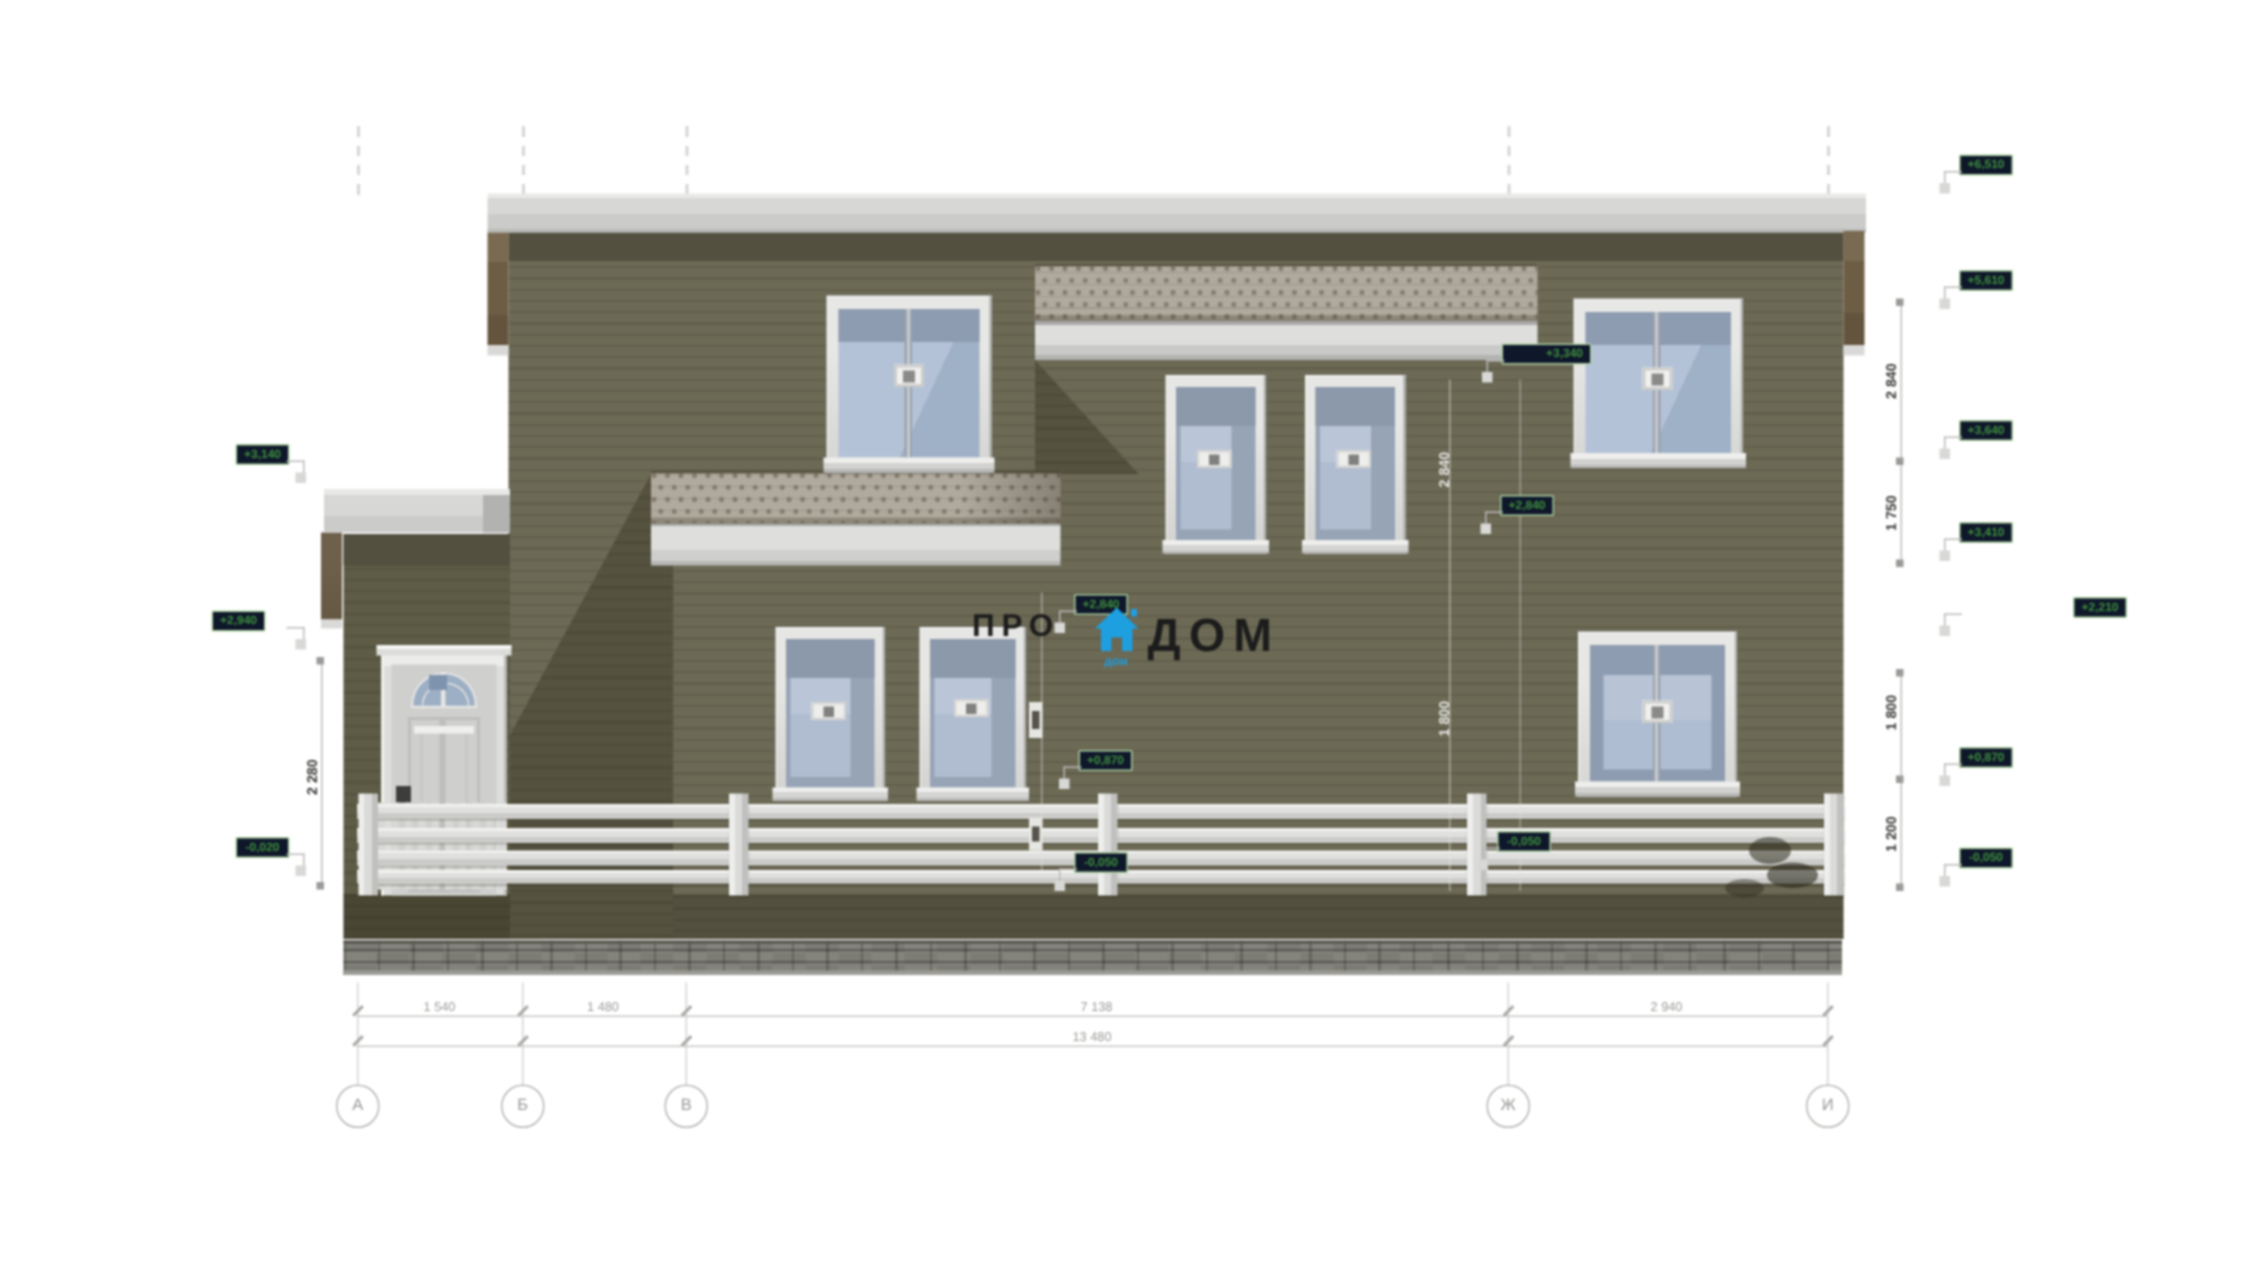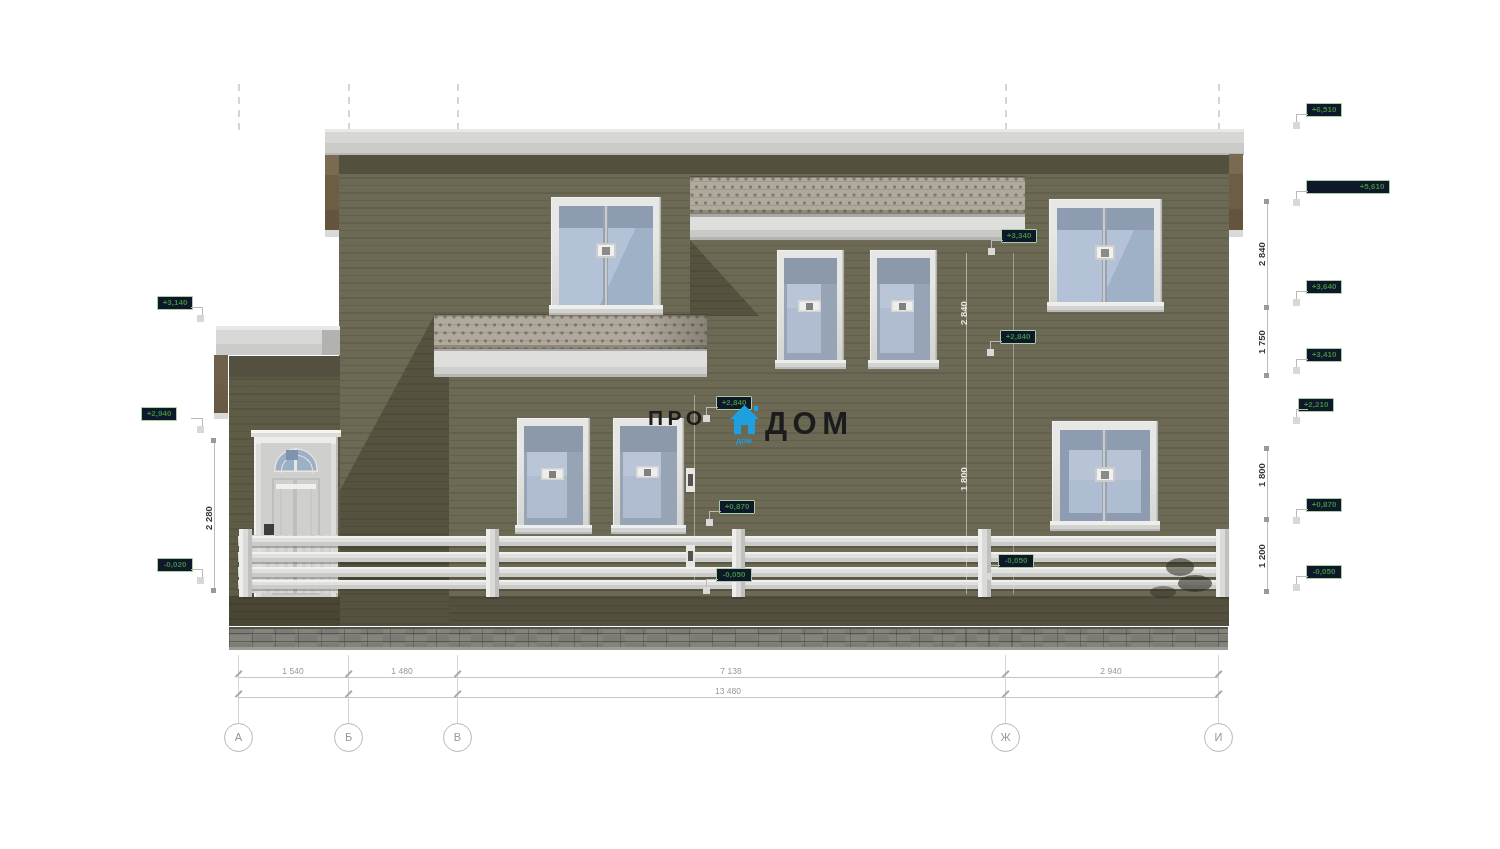--- a/index.html
+++ b/index.html
@@ -165,30 +165,30 @@
 <div class="vdimt" style="left:958px;top:491px;color:#e8e8e4;">1 800</div>
 <div class="a" style="left:1013px;top:253px;width:1px;height:341px;background:rgba(225,225,220,0.45);"></div>
 <div class="a" style="left:694px;top:395px;width:1px;height:185px;background:rgba(225,225,220,0.5);"></div>
 <div class="a" style="left:686px;top:468px;width:9px;height:24px;background:#e6e6e2;"></div>
 <div class="a" style="left:688px;top:474px;width:5px;height:12px;background:#55534b;"></div>
 <div class="a" style="left:686px;top:545px;width:9px;height:22px;background:#e6e6e2;"></div>
 <div class="a" style="left:688px;top:551px;width:5px;height:10px;background:#55534b;"></div>
 <div class="gl" style="left:1306px;top:103px;width:34px;">+6,510</div>
 <div class="a" style="left:1296px;top:114px;width:11px;height:10px;border-left:1px solid #b9b9b7;border-top:1px solid #b9b9b7;"></div>
 <div class="a" style="left:1293px;top:122px;width:7px;height:7px;background:#d8d8d6;"></div>
-<div class="gl" style="left:1306px;top:180px;width:34px;padding-left:48px;">+5,610</div>
+<div class="gl" style="left:1306px;top:180px;width:34px;">+5,610</div>
 <div class="a" style="left:1296px;top:191px;width:11px;height:10px;border-left:1px solid #b9b9b7;border-top:1px solid #b9b9b7;"></div>
 <div class="a" style="left:1293px;top:199px;width:7px;height:7px;background:#d8d8d6;"></div>
 <div class="gl" style="left:1306px;top:280px;width:34px;">+3,640</div>
 <div class="a" style="left:1296px;top:291px;width:11px;height:10px;border-left:1px solid #b9b9b7;border-top:1px solid #b9b9b7;"></div>
 <div class="a" style="left:1293px;top:299px;width:7px;height:7px;background:#d8d8d6;"></div>
 <div class="gl" style="left:1306px;top:348px;width:34px;">+3,410</div>
 <div class="a" style="left:1296px;top:359px;width:11px;height:10px;border-left:1px solid #b9b9b7;border-top:1px solid #b9b9b7;"></div>
 <div class="a" style="left:1293px;top:367px;width:7px;height:7px;background:#d8d8d6;"></div>
-<div class="gl" style="left:1298px;top:398px;width:34px;">+2,210</div>
+<div class="gl" style="left:1382px;top:398px;width:34px;">+2,210</div>
 <div class="a" style="left:1296px;top:409px;width:11px;height:10px;border-left:1px solid #b9b9b7;border-top:1px solid #b9b9b7;"></div>
 <div class="a" style="left:1293px;top:417px;width:7px;height:7px;background:#d8d8d6;"></div>
 <div class="gl" style="left:1306px;top:498px;width:34px;">+0,870</div>
 <div class="a" style="left:1296px;top:509px;width:11px;height:10px;border-left:1px solid #b9b9b7;border-top:1px solid #b9b9b7;"></div>
 <div class="a" style="left:1293px;top:517px;width:7px;height:7px;background:#d8d8d6;"></div>
 <div class="gl" style="left:1306px;top:565px;width:34px;">-0,050</div>
 <div class="a" style="left:1296px;top:576px;width:11px;height:10px;border-left:1px solid #b9b9b7;border-top:1px solid #b9b9b7;"></div>
 <div class="a" style="left:1293px;top:584px;width:7px;height:7px;background:#d8d8d6;"></div>
 <div class="gl" style="left:157px;top:296px;width:34px;">+3,140</div>
 <div class="a" style="left:191px;top:307px;width:11px;height:10px;border-right:1px solid #b9b9b7;border-top:1px solid #b9b9b7;"></div>
@@ -201,21 +201,21 @@
 <div class="a" style="left:197px;top:577px;width:7px;height:7px;background:#d8d8d6;"></div>
 <div class="gl" style="left:716px;top:396px;width:34px;">+2,840</div>
 <div class="a" style="left:706px;top:407px;width:11px;height:10px;border-left:1px solid #b9b9b7;border-top:1px solid #b9b9b7;"></div>
 <div class="a" style="left:703px;top:415px;width:7px;height:7px;background:#d8d8d6;"></div>
 <div class="gl" style="left:719px;top:500px;width:34px;">+0,870</div>
 <div class="a" style="left:709px;top:511px;width:11px;height:10px;border-left:1px solid #b9b9b7;border-top:1px solid #b9b9b7;"></div>
 <div class="a" style="left:706px;top:519px;width:7px;height:7px;background:#d8d8d6;"></div>
 <div class="gl" style="left:716px;top:568px;width:34px;">-0,050</div>
 <div class="a" style="left:706px;top:579px;width:11px;height:10px;border-left:1px solid #b9b9b7;border-top:1px solid #b9b9b7;"></div>
 <div class="a" style="left:703px;top:587px;width:7px;height:7px;background:#d8d8d6;"></div>
-<div class="gl" style="left:1001px;top:229px;width:34px;">+3,340</div>
+<div class="gl" style="left:1001px;top:229px;width:34px;padding-left:24px;">+3,340</div>
 <div class="a" style="left:991px;top:240px;width:11px;height:10px;border-left:1px solid #b9b9b7;border-top:1px solid #b9b9b7;"></div>
 <div class="a" style="left:988px;top:248px;width:7px;height:7px;background:#d8d8d6;"></div>
 <div class="gl" style="left:1000px;top:330px;width:34px;">+2,840</div>
 <div class="a" style="left:990px;top:341px;width:11px;height:10px;border-left:1px solid #b9b9b7;border-top:1px solid #b9b9b7;"></div>
 <div class="a" style="left:987px;top:349px;width:7px;height:7px;background:#d8d8d6;"></div>
 <div class="gl" style="left:998px;top:554px;width:34px;">-0,050</div>
 <div class="a" style="left:988px;top:565px;width:11px;height:10px;border-left:1px solid #b9b9b7;border-top:1px solid #b9b9b7;"></div>
 <div class="a" style="left:985px;top:573px;width:7px;height:7px;background:#d8d8d6;"></div>
 <div class="a" style="left:648px;top:404px;width:260px;height:42px;">
 <span style="position:absolute;left:0px;top:2px;font-size:21px;font-weight:bold;color:#1c1c1c;letter-spacing:4.5px;">ПРО</span>

